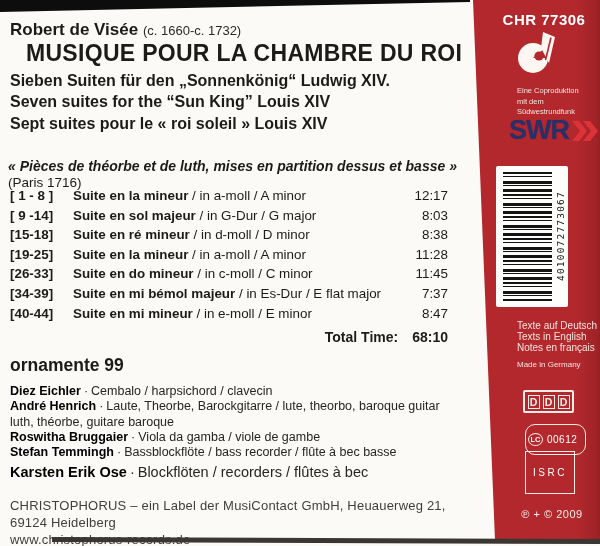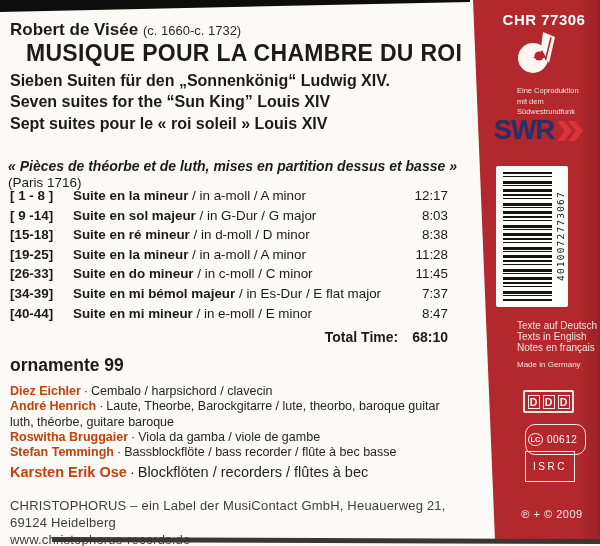--- a/index.html
+++ b/index.html
@@ -33,41 +33,41 @@
   .track-row .title { flex:1; }
   .track-row .title .fr { font-weight:bold; }
   .track-row .time { width:46px; text-align:right; }
 
   .total-row { position:absolute; left:10px; top:329px; width:438px; text-align:right; font-size:14px; font-weight:bold; }
   .total-row .value { margin-left:14px; }
 
   .ensemble-name { position:absolute; left:10px; top:355px; font-size:17.5px; font-weight:bold; }
 
   .members { position:absolute; left:10px; top:384px; font-size:12.5px; line-height:15.3px; color:#262524; }
-  .members .b, .soloist .b { font-weight:bold; color:#c2410c; }
+  .members .b, .soloist .b { font-weight:bold; color:#000000; }
   .members .sep, .soloist .sep { margin:0 3px; }
 
   .soloist { position:absolute; left:10px; top:464px; font-size:14.5px; color:#262524; }
 
   .footer { position:absolute; left:10px; top:497px; font-size:13px; line-height:17px; color:#413f3d; letter-spacing:.2px; }
 
   
   .sidebar { position:absolute; left:470px; top:0; width:130px; height:540px;
              background:linear-gradient(90deg,#b2282c 0%,#b2282c 82%,#a02327 97%,#962023 100%);
              clip-path:polygon(3px 0,130px 0,130px 100%,25px 100%);
              color:#fff; }
 
   .catalog { position:absolute; left:22px; top:11px; width:104px; text-align:center;
              font-size:15px; font-weight:bold; letter-spacing:.5px; }
 
   .chr-logo { position:absolute; left:46px; top:31px; }
 
   .copro { position:absolute; left:47px; top:86px; font-size:7.5px; line-height:10.5px; color:#f3e3de; }
 
-  .swr { position:absolute; left:24px; top:115px; display:flex; align-items:center;justify-content:center; }
+  .swr { position:absolute; left:39px; top:115px; display:flex; align-items:center;justify-content:center; }
   .swr .swr-text { font-size:27px; font-weight:bold; letter-spacing:-1px; color:#27306a;
                    text-shadow:0 0 1px rgba(20,25,70,.4); }
   .swr svg { margin-left:3px; }
 
   .barcode-box { position:absolute; left:26px; top:166px; width:72px; height:141px; background:#fdfdfb;
                  border-radius:2px; display:flex; }
   .bars { flex:1; margin:6px 1px 6px 7px;
           background:repeating-linear-gradient(to bottom,
             #141414 0px,#141414 2px,#fdfdfb 2px,#fdfdfb 4px,
             #141414 4px,#141414 5px,#fdfdfb 5px,#fdfdfb 9px,
@@ -85,21 +85,21 @@
          border:2px solid #f6ece8; border-radius:2px; }
   .ddd .d { width:12px; height:14px; border:1.5px solid #f6ece8; display:flex; align-items:center;
             justify-content:center; font-size:10.5px; font-weight:bold; color:#f6ece8; }
 
   .lc { position:absolute; left:55px; top:424px; display:inline-flex; align-items:center; gap:4px;
         border:1.5px solid #f6ece8; border-radius:10px; padding:1px 8px 1px 2px; height:31px; }
   .lc .lc-circle { border:1.5px solid #f6ece8; border-radius:50%; width:15px; height:13px;
         display:flex; align-items:center; justify-content:center; font-size:7.5px; font-weight:bold; }
   .lc .lc-num { font-size:10px; letter-spacing:.5px; }
 
-  .isrc { position:absolute; left:55px; top:451px; border:1.5px solid #f6ece8; padding:9px 7px;
+  .isrc { position:absolute; left:55px; top:451px; border:1.5px solid #f6ece8; padding:15px 7px;
           font-size:10px; letter-spacing:2.5px; }
 
   .copyright { position:absolute; left:42px; top:508px; width:80px; text-align:center; font-size:11px;
                color:#f6ece8; letter-spacing:.5px; }
 </style>
 </head>
 <body>
 
 <div class="page">
 

